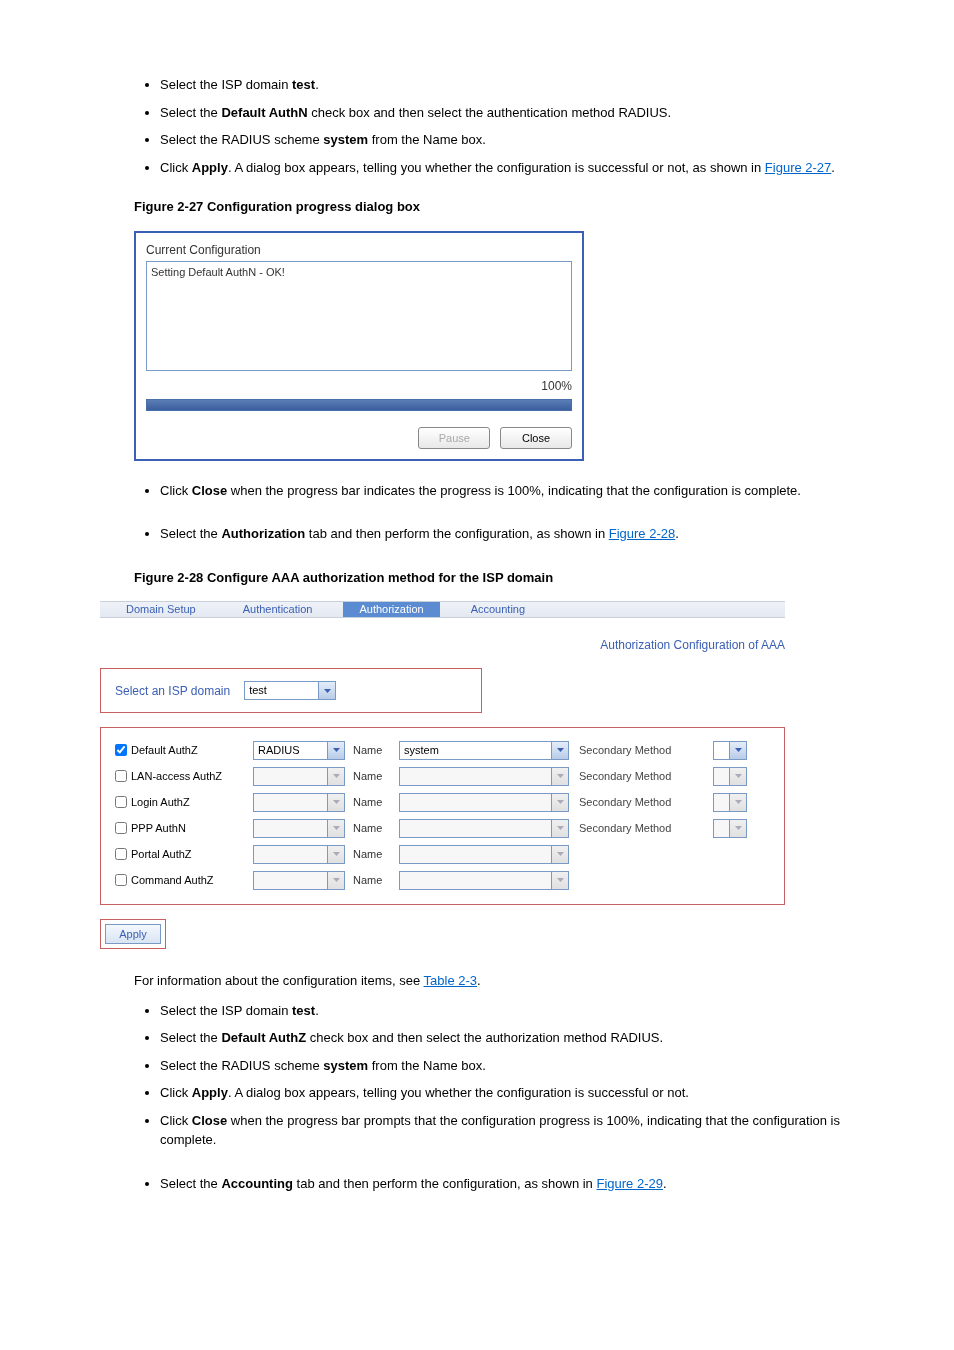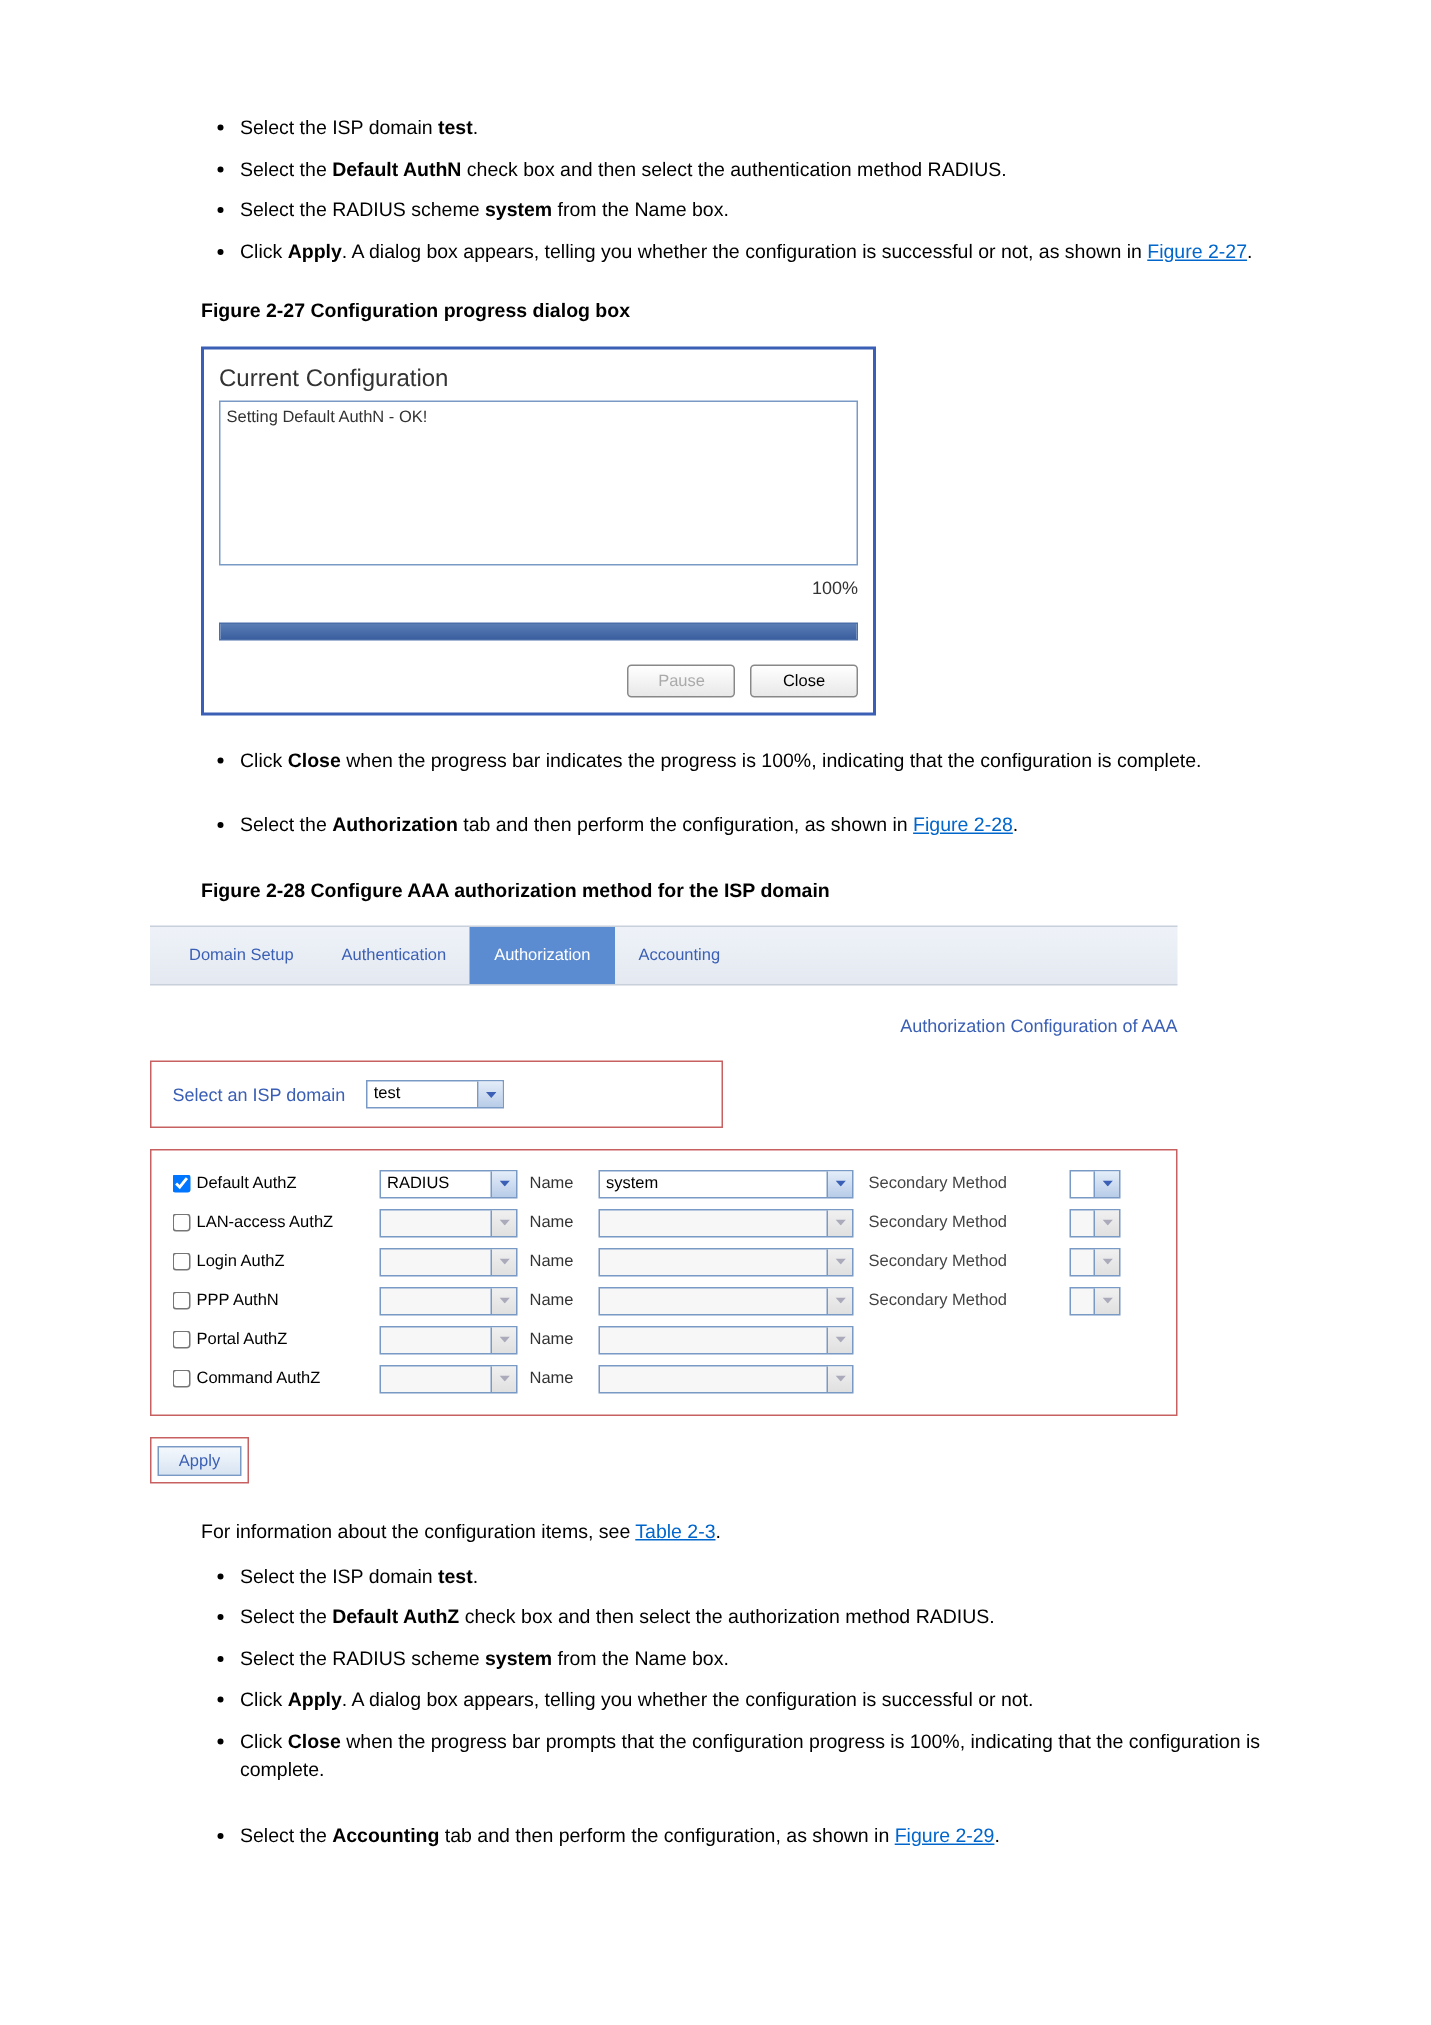--- a/index.html
+++ b/index.html
@@ -3,31 +3,31 @@
   <meta charset="utf-8">
   <style>
     * { margin: 0; padding: 0; box-sizing: border-box; }
     body { font-family: Arial, sans-serif; font-size: 13px; width: 954px; background: #fff; color: #000; padding: 75px 100px; line-height: 1.5; }
     ul.bullets { list-style: disc; padding-left: 60px; margin-bottom: 20px; }
     ul.bullets li { margin-bottom: 8px; }
     .bold { font-weight: bold; }
     .link { color: #0066cc; text-decoration: underline; cursor: pointer; }
     .popup { border: 2px solid #3a5fb5; margin: 0 0 20px 34px; width: 450px; }
     .popup-inner { padding: 8px 10px; }
-    .popup-title { font-size: 16px; color: #333; margin-bottom: 2px; }
+    .popup-title { font-size: 12px; color: #333; margin-bottom: 2px; }
     .popup-textarea { width: 100%; height: 110px; border: 1px solid #7a9ac6; padding: 2px 4px; font-size: 11px; color: #333; background: #fff; }
-    .popup-pct { text-align: right; font-size: 12px; color: #333; margin-top: 6px; margin-bottom: 14px; }
+    .popup-pct { text-align: right; font-size: 12px; color: #333; margin-top: 6px; margin-bottom: 4px; }
     .progress { width: 100%; height: 12px; background: linear-gradient(to bottom, #5a7db5, #3b5f9f); border: 1px solid #4a6fa8; }
     .popup-buttons { text-align: right; padding: 8px 10px 10px; }
     .win-btn { width: 72px; height: 22px; border: 1px solid #888; background: linear-gradient(to bottom, #fff, #e8e8e8); font-size: 11px; border-radius: 3px; margin-left: 6px; cursor: pointer; }
     .win-btn:disabled { color: #aaa; cursor: default; }
     ul.spaced li { margin-bottom: 24px; }
     .figure-caption { margin: 0 0 14px 34px; }
     .aaa-panel { margin-left: 0; width: 685px; margin-bottom: 22px; }
-    .tabs { display: flex; background: linear-gradient(to bottom, #eef2f8, #e4e9f1); border-top: 1px solid #c8d0dc; border-bottom: 1px solid #c8d0dc; padding: 0 10px; height: 40px; align-items: flex-end; }
+    .tabs { display: flex; background: linear-gradient(to bottom, #eef2f8, #e4e9f1); border-top: 1px solid #c8d0dc; border-bottom: 1px solid #c8d0dc; padding: 0 10px; height: 17px; align-items: flex-end; gap: 15px; }
     .tab { padding: 0 16px; font-size: 11px; color: #3a5fb5; cursor: pointer; height: 100%; display: flex; align-items: center; }
     .tab.active { background: #5b8bd1; color: #fff; }
     .section-label { font-size: 12px; color: #3a5fb5; margin: 18px 0 14px 0; text-align: right; }
     .domain-row-box { border: 1px solid #c76060; padding: 12px 14px; margin-bottom: 14px; display: flex; align-items: center; gap: 14px; }
     .domain-label { color: #3a5fb5; font-size: 12px; }
     .authz-table-box { border: 1px solid #c76060; padding: 10px 0 10px 14px; margin-bottom: 14px; }
     .authz-row { display: grid; grid-template-columns: 130px 92px 38px 170px 128px 34px; gap: 8px; align-items: center; height: 24px; margin-bottom: 2px; }
     .chk-label { font-size: 11px; color: #000; display: flex; align-items: center; gap: 4px; }
     .chk-label input[type=checkbox] { width: 12px; height: 12px; }
     .sel { position: relative; display: inline-flex; align-items: center; border: 1px solid #7a9ac6; background: #fff; height: 19px; font-size: 11px; padding-left: 4px; }

